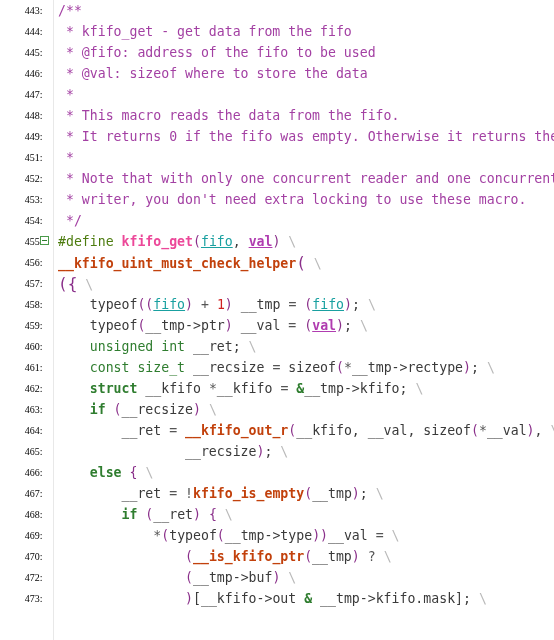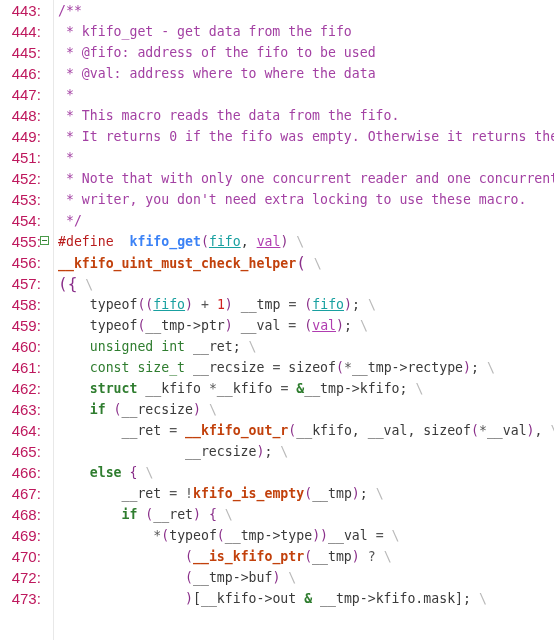--- a/index.html
+++ b/index.html
@@ -42,23 +42,23 @@
     line-height: 21.0px;
     white-space: pre;
     font-size: 13px;
   }
   .lineno {
     position: absolute;
     left: 0;
     top: 0;
     width: 45px;
     text-align: right;
-    color: #be185d;
-    font-size: 15px;
-    font-family: Liberation Sans, sans-serif;
+    color: #000000;
+    font-size: 10px;
+    font-family: Liberation Serif, serif;
     letter-spacing: 0px;
   }
   .fold {
     position: absolute;
     left: 40px;
     top: 5px;
     width: 9px;
     height: 9px;
     border: 1px solid #4a9a4a;
     box-sizing: border-box;
@@ -79,24 +79,24 @@
     top: 0;
     white-space: pre;
     font-size: 13.2px;
     font-family: "DejaVu Sans Mono", "Liberation Mono", monospace;
   }
   
   .cmt   { color: #a340a3; }
   .kw    { color: #2f7d2f; font-weight: bold; }
   .type  { color: #2f7d2f; }
   .fn    { color: #c2410c; font-weight: bold; }
-  .pre   { color: #b91c1c; }
-  .prename { color: #3b82f6; font-weight: bold; margin-left: 8px; }
+  .pre   { color: #4d7c0f; }
+  .prename { color: #ec4899; font-weight: bold; }
   .param { color: #19a0a0; font-weight: normal; text-decoration: underline; }
-  .param2{ color: #b03cb0; font-weight: normal; text-decoration: underline; }
+  .param2{ color: #b03cb0; font-weight: bold; text-decoration: underline; }
   .num   { color: #d02020; }
   .plain { color: #3a3a3a; }
   .op    { color: #555555; }
   .paren { color: #8a2f8a; }
   .paren-lg { color: #8a2f8a; font-size: 16px; }
   .bslash{ color: #b9b9b9; }
   .amp   { color: #2f7d2f; font-weight: bold; }
   .brk   { color: #3a3a3a; }
 </style>
 </head>
@@ -118,21 +118,21 @@
       <span class="ltext"><span class="cmt"> * kfifo_get - get data from the fifo</span></span>
     </div>
 
     <div class="line">
       <span class="lineno">445:&nbsp;</span>
       <span class="ltext"><span class="cmt"> * @fifo: address of the fifo to be used</span></span>
     </div>
 
     <div class="line">
       <span class="lineno">446:&nbsp;</span>
-      <span class="ltext"><span class="cmt"> * @val: address where to where the data</span></span>
+      <span class="ltext"><span class="cmt"> * @val: sizeof where to store the data</span></span>
     </div>
 
     <div class="line">
       <span class="lineno">447:&nbsp;</span>
       <span class="ltext"><span class="cmt"> *</span></span>
     </div>
 
     <div class="line">
       <span class="lineno">448:&nbsp;</span>
       <span class="ltext"><span class="cmt"> * This macro reads the data from the fifo.</span></span>

